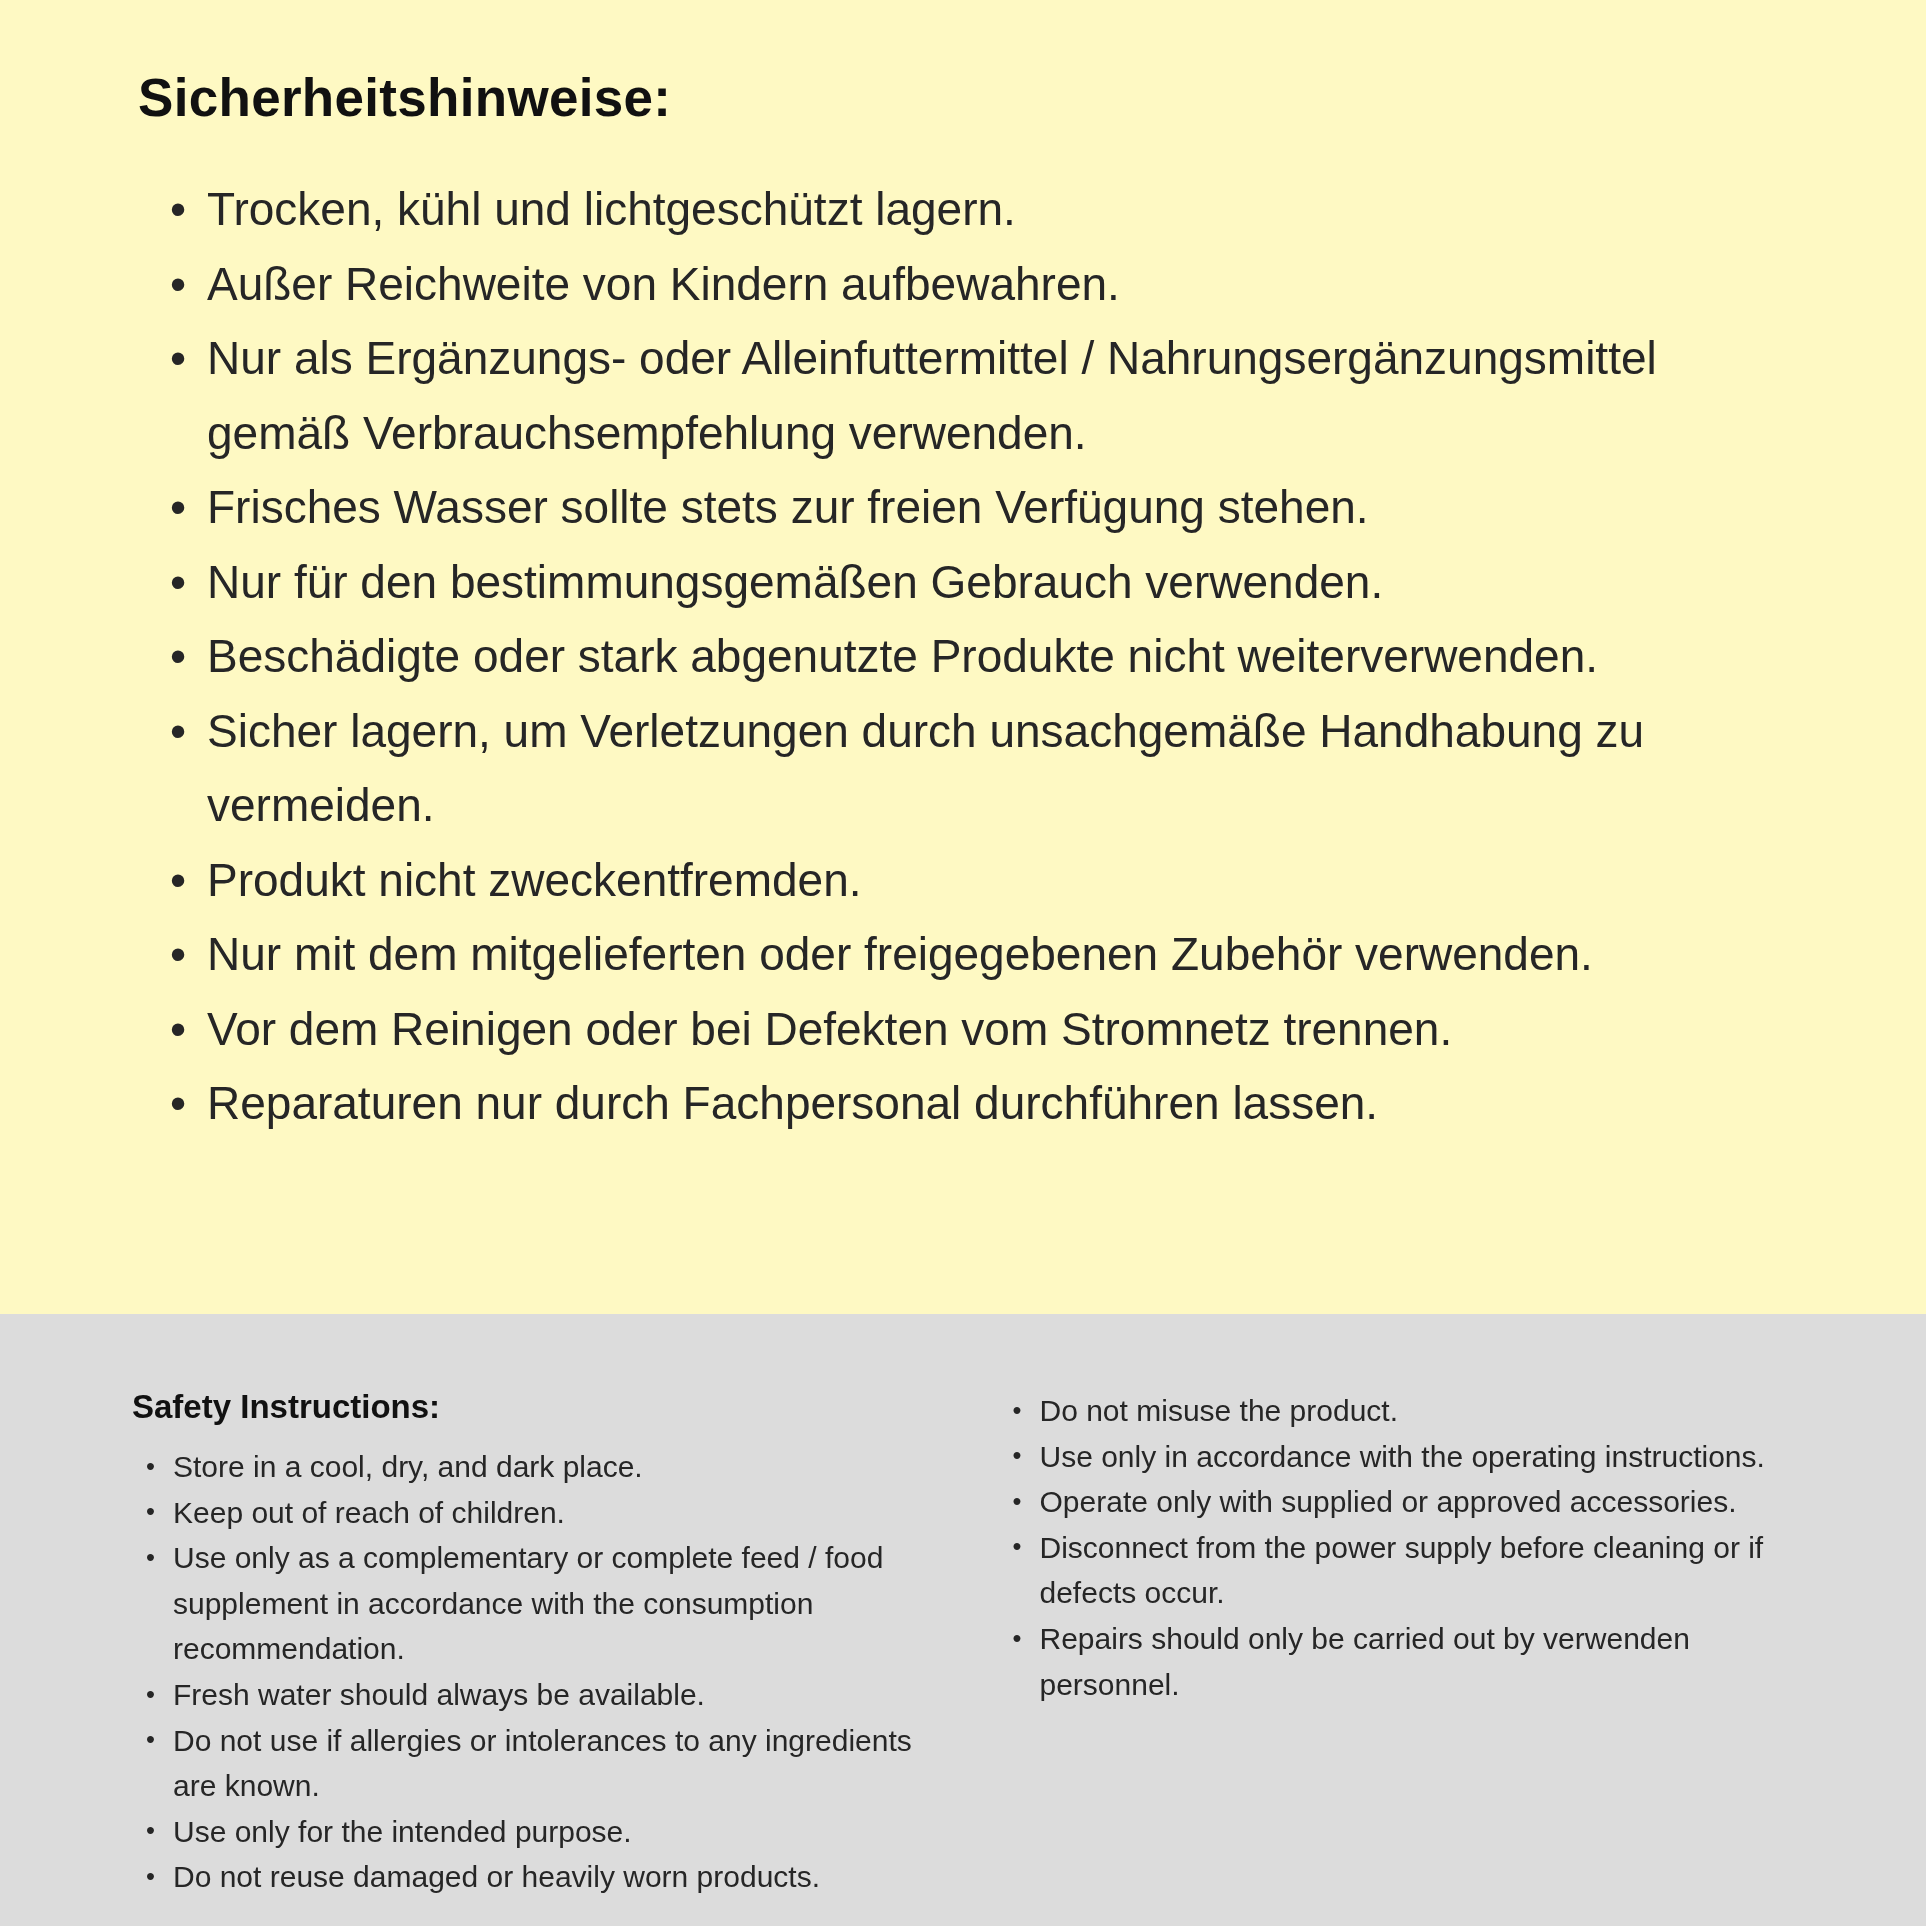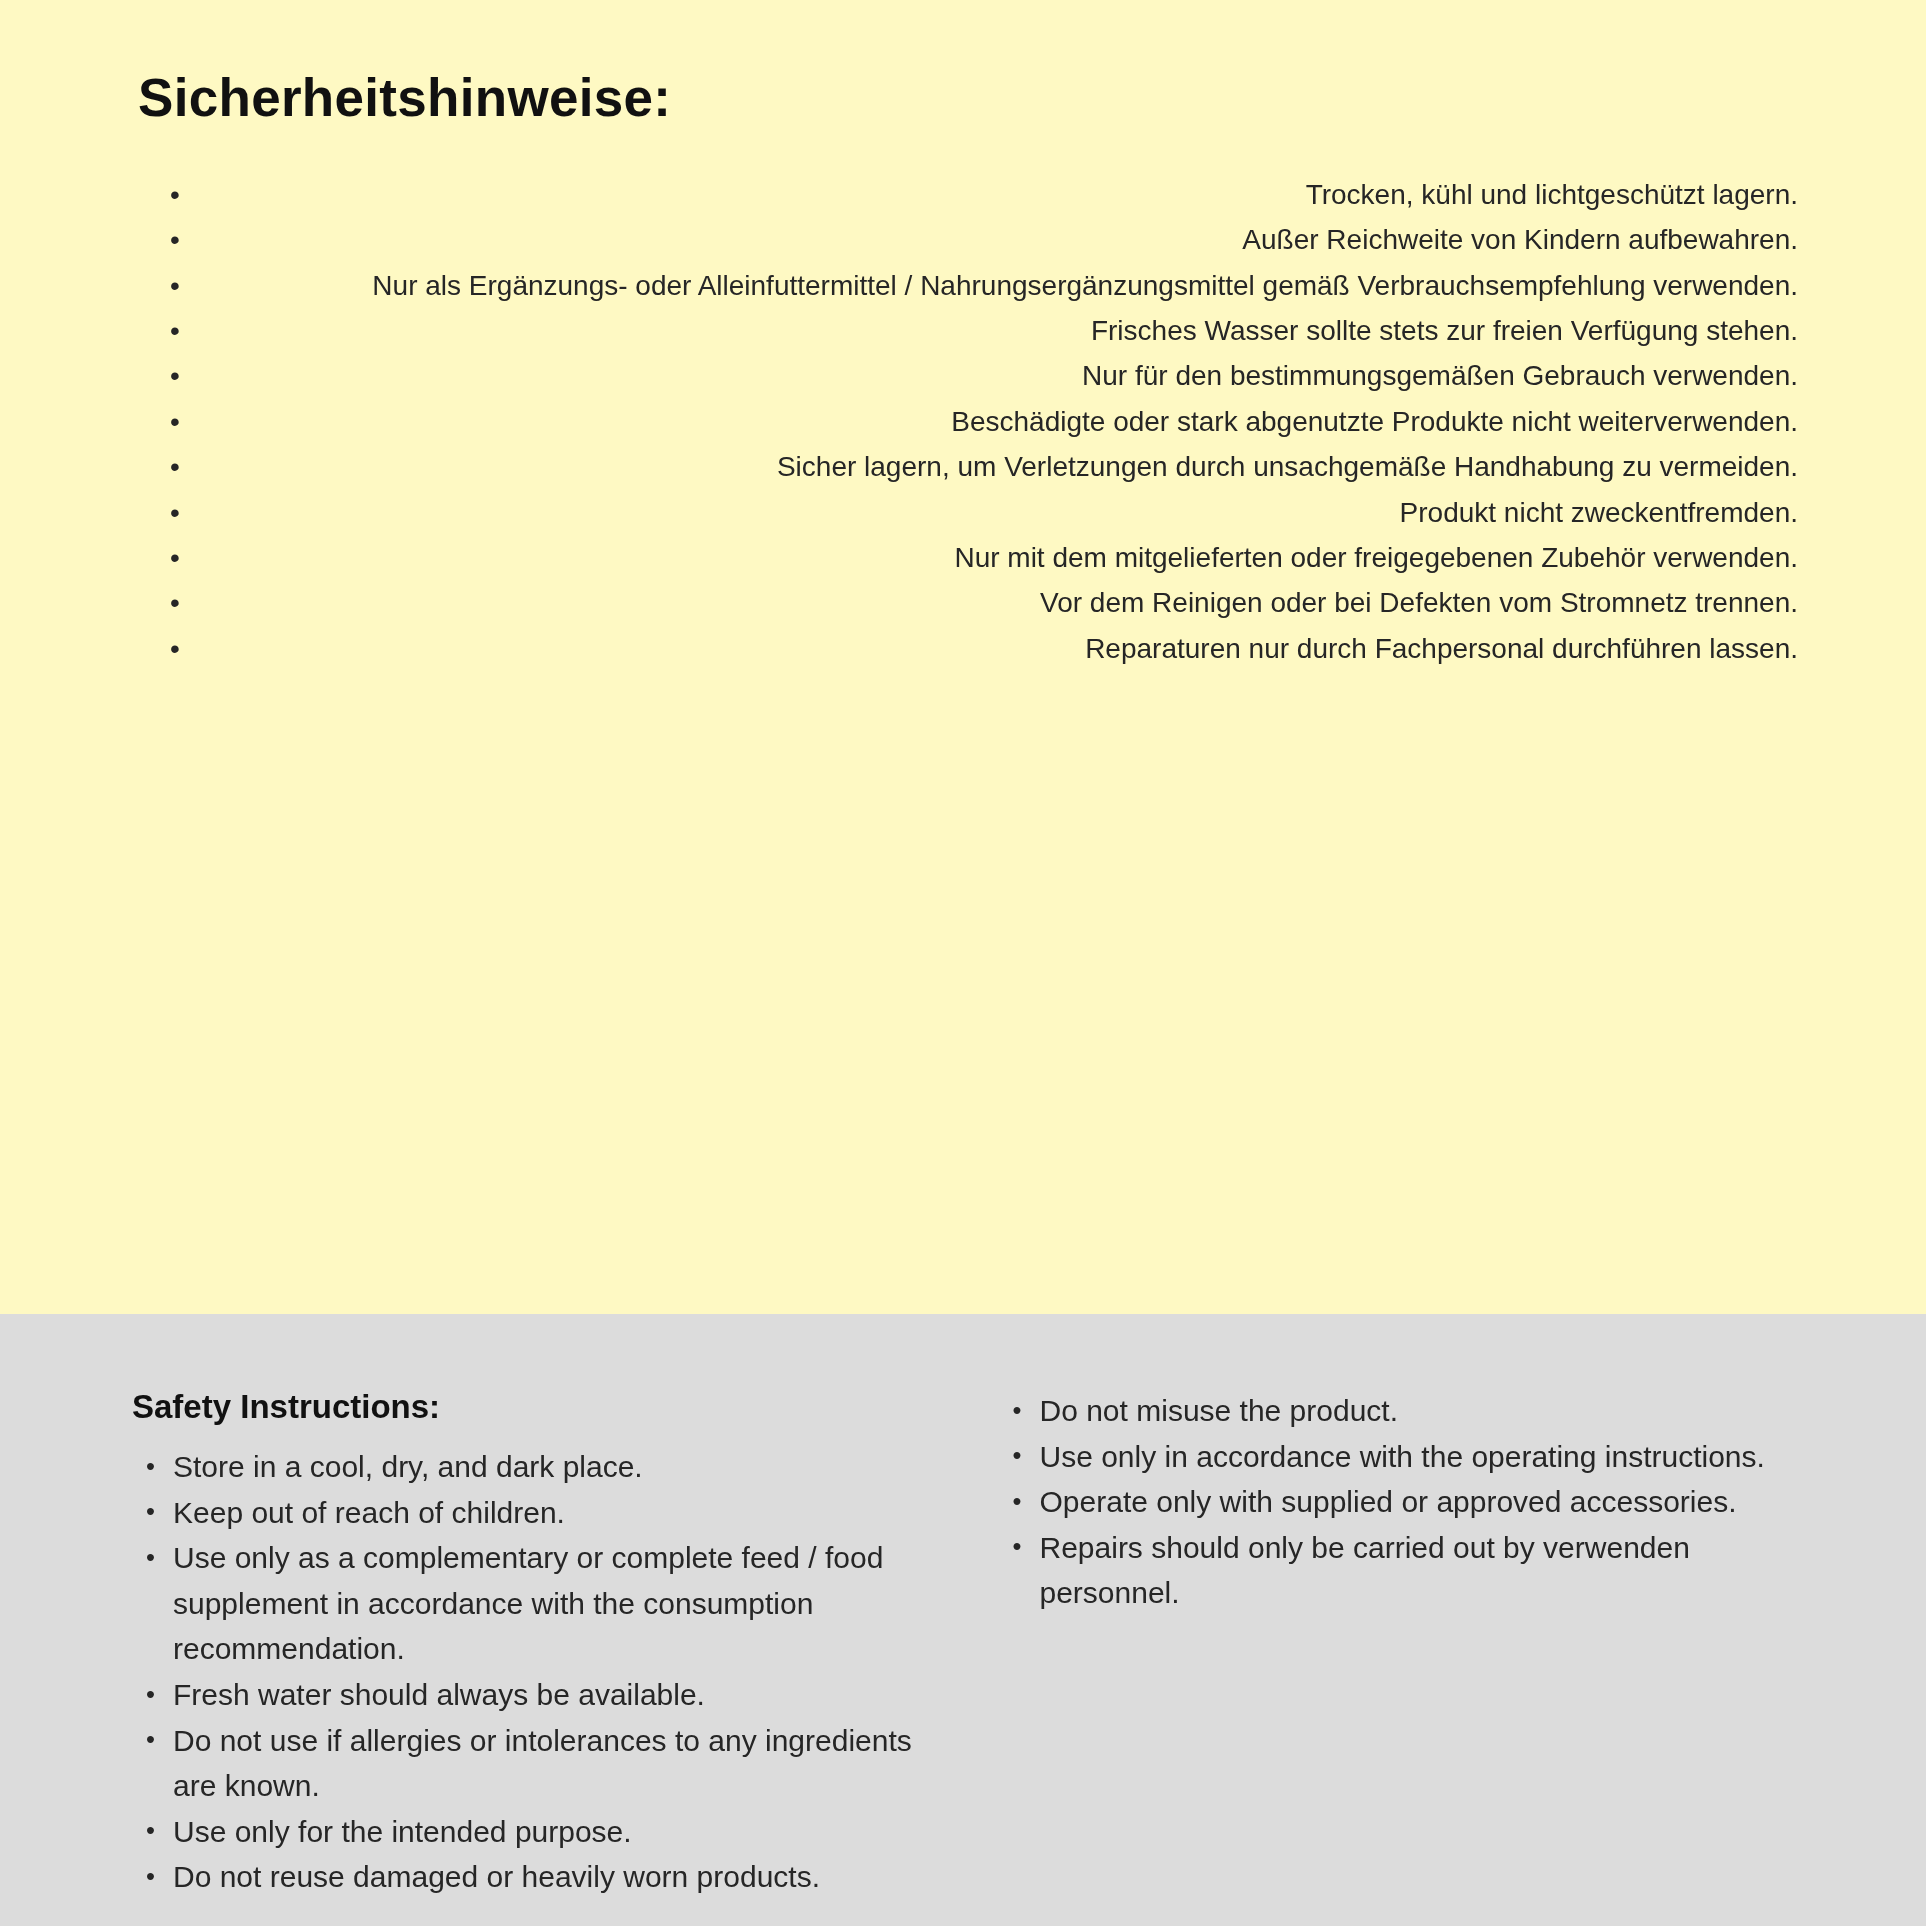--- a/index.html
+++ b/index.html
@@ -29,24 +29,23 @@
     font-size: 53px;
     font-weight: bold;
     color: #111111;
     letter-spacing: 0.3px;
   }
   ul.german-list {
     list-style: none;
     margin-top: 44px;
     margin-left: 32px;
     max-width: 1682px;
-    font-size: 28px;
+    font-size: 46px;
     line-height: 1.62;
     color: #262626;
-    text-align: right;
   }
   ul.german-list li {
     position: relative;
     padding-left: 37px;
   }
   ul.german-list li::before {
     content: "\2022";
     position: absolute;
     left: 0;
     color: #262626;
@@ -132,20 +131,21 @@
             <li>Use only for the intended purpose.</li>
             <li>Do not reuse damaged or heavily worn products.</li>
           </ul>
       </div>
 
       <div class="english-col">
         <ul class="english-list no-indent">
             <li>Do not misuse the product.</li>
             <li>Use only in accordance with the operating instructions.</li>
             <li>Operate only with supplied or approved accessories.</li>
+            <li>Disconnect from the power supply before cleaning or if defects occur.</li>
             <li>Repairs should only be carried out by verwenden personnel.</li>
           </ul>
       </div>
 
     </div>
   </div>
 
 </div>
 
 

